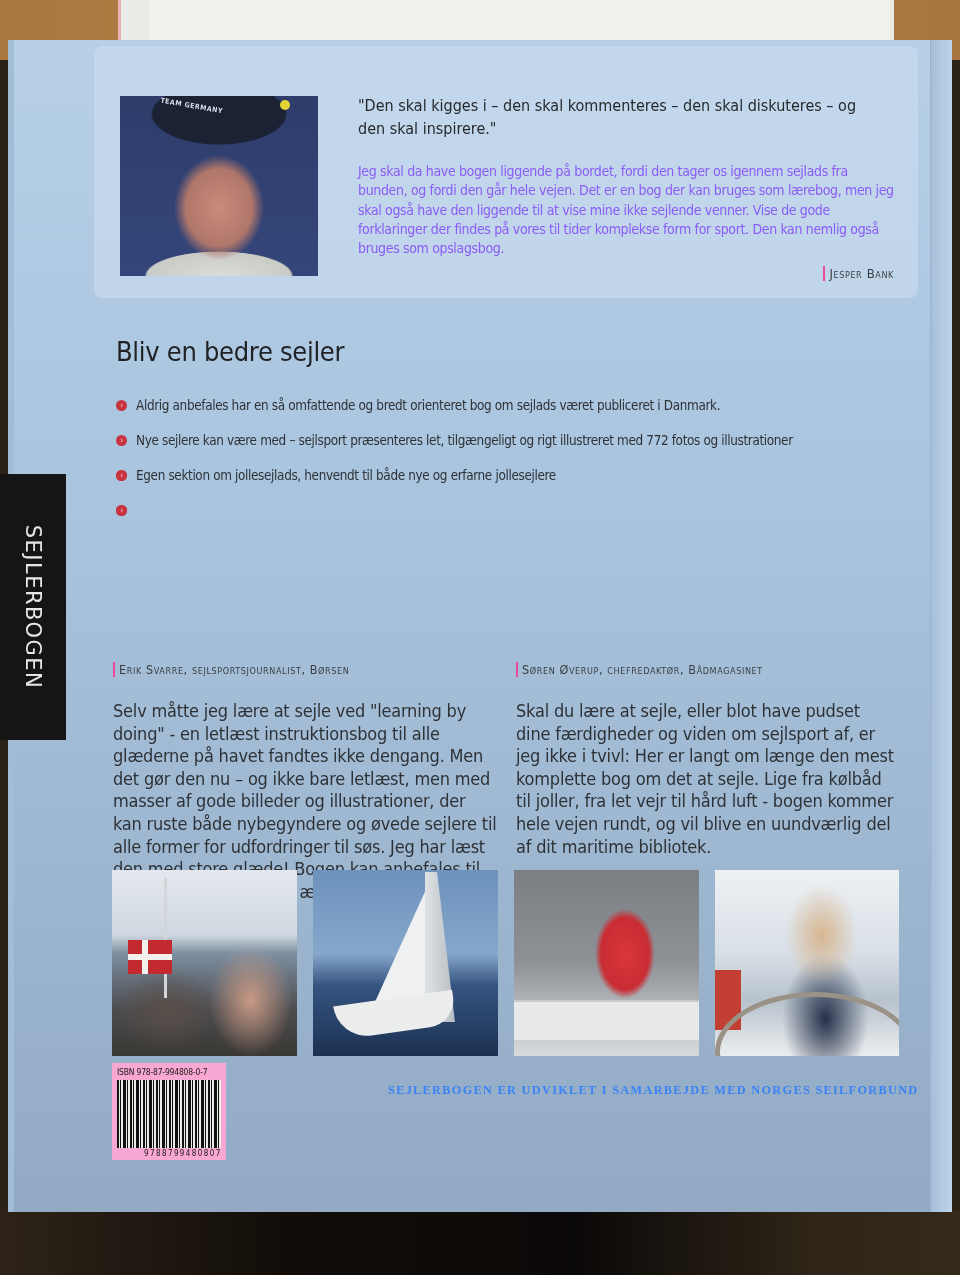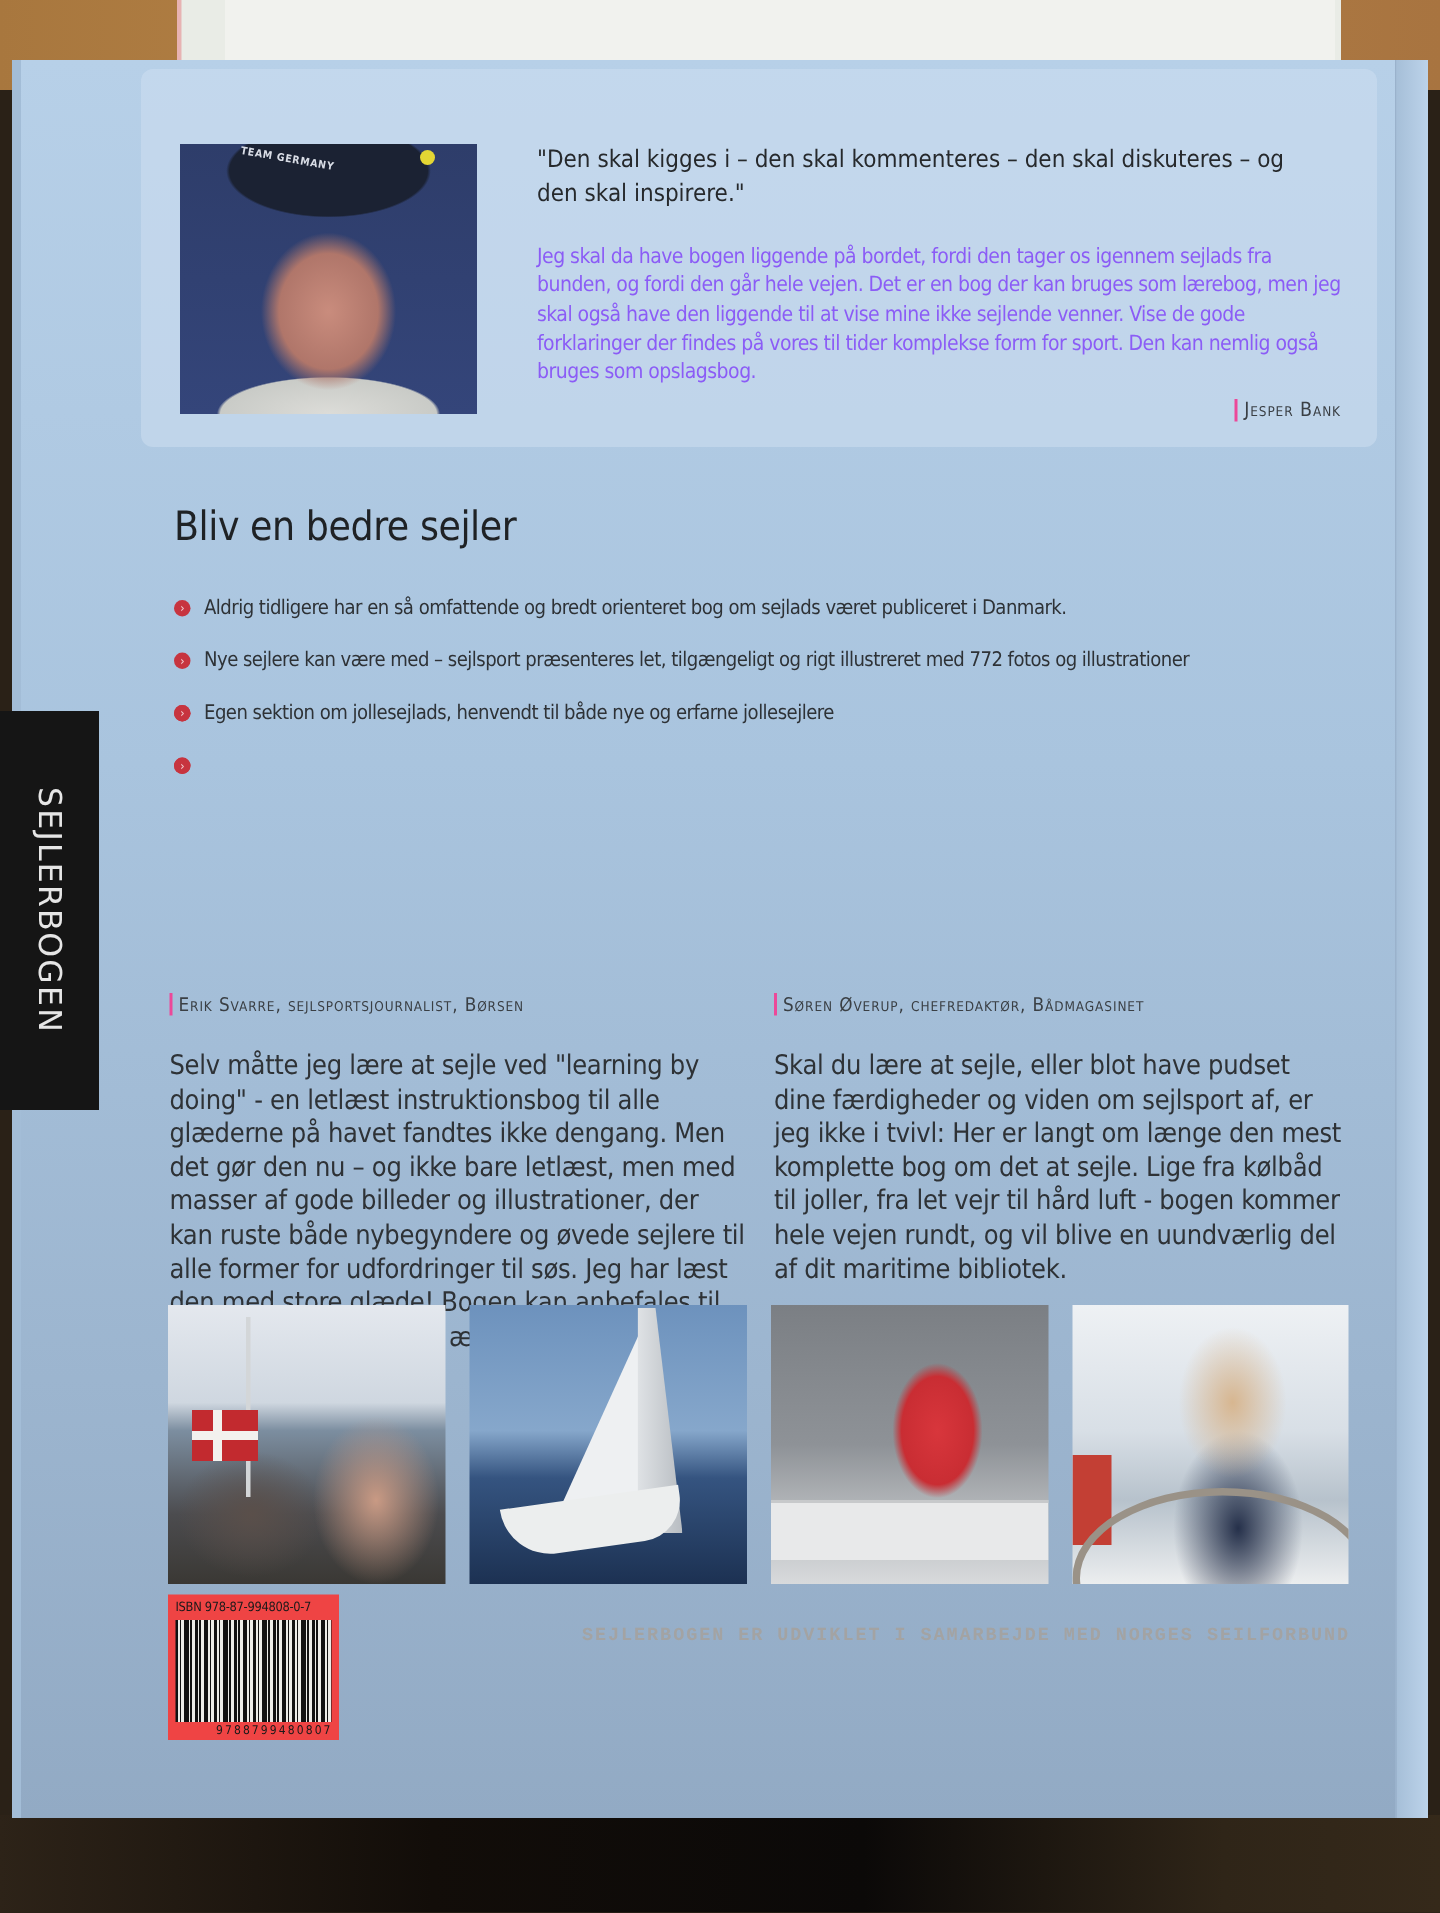--- a/index.html
+++ b/index.html
@@ -172,35 +172,35 @@
   }
   .wheel {
     position: absolute; left: 0; top: 122px; width: 200px; height: 120px;
     border: 5px solid #9a9287; border-radius: 50%;
   }
   .red-flag { position: absolute; left: 0; top: 100px; width: 26px; height: 60px; background: #c33f34; }
 
   
   .barcode {
     position: absolute; left: 112px; top: 1063px; width: 114px; height: 97px;
-    background: #ef4444;
+    background: #f9a8d4;
     padding: 4px 5px;
   }
   .isbn-text { font-size: 8.5px; color: #1a1a1a; letter-spacing: -0.2px; }
   .bars {
     margin-top: 3px; height: 68px;
     background: repeating-linear-gradient(90deg,
       #111 0 2px, #ecece8 2px 3px, #111 3px 4px, #ecece8 4px 6px,
       #111 6px 9px, #ecece8 9px 10px, #111 10px 11px, #ecece8 11px 13px);
   }
   .barcode-digits { font-size: 8px; color: #1a1a1a; letter-spacing: 1.4px; margin-top: 1px; margin-left: 27px; }
 
   .partner {
     position: absolute; left: 388px; top: 1083px; font-size: 12.3px; letter-spacing: 1.3px;
-    color: #a3a3a3; font-weight: bold; font-family: Liberation Mono, monospace;
+    color: #3b82f6; font-weight: bold; font-family: Liberation Serif, serif;
   }
 </style>
 </head>
 <body>
 
 <div class="table-top"></div>
 <div class="paper-behind"></div>
 <div class="paper-behind-inner"></div>
 <div class="floor"></div>
 
@@ -215,21 +215,21 @@
   <span class="portrait-cap-logo"></span>
 </div>
 <div class="quote-title">"Den skal kigges i – den skal kommenteres – den skal diskuteres – og den skal inspirere."</div>
 <div class="quote-body">Jeg skal da have bogen liggende på bordet, fordi den tager os igennem sejlads fra bunden, og fordi den går hele vejen. Det er en bog der kan bruges som lærebog, men jeg skal også have den liggende til at vise mine ikke sejlende venner. Vise de gode forklaringer der findes på vores til tider komplekse form for sport. Den kan nemlig også bruges som opslagsbog.</div>
 <div class="quote-attr attribution">Jesper Bank</div>
 
 <div class="section-title">Bliv en bedre sejler</div>
 <ul class="features">
   <li class="feature">
     <span class="bullet">›</span>
-    <span>Aldrig tidligere har en så omfattende og bredt orienteret bog om sejlads været publiceret i Danmark.</span>
+    <span>Aldrig anbefales har en så omfattende og bredt orienteret bog om sejlads været publiceret i Danmark.</span>
   </li>
   <li class="feature">
     <span class="bullet">›</span>
     <span>Nye sejlere kan være med – sejlsport præsenteres let, tilgængeligt og rigt illustreret med 772 fotos og illustrationer</span>
   </li>
   <li class="feature">
     <span class="bullet">›</span>
   </li>
   <li class="feature">
     <span class="bullet">›</span>

